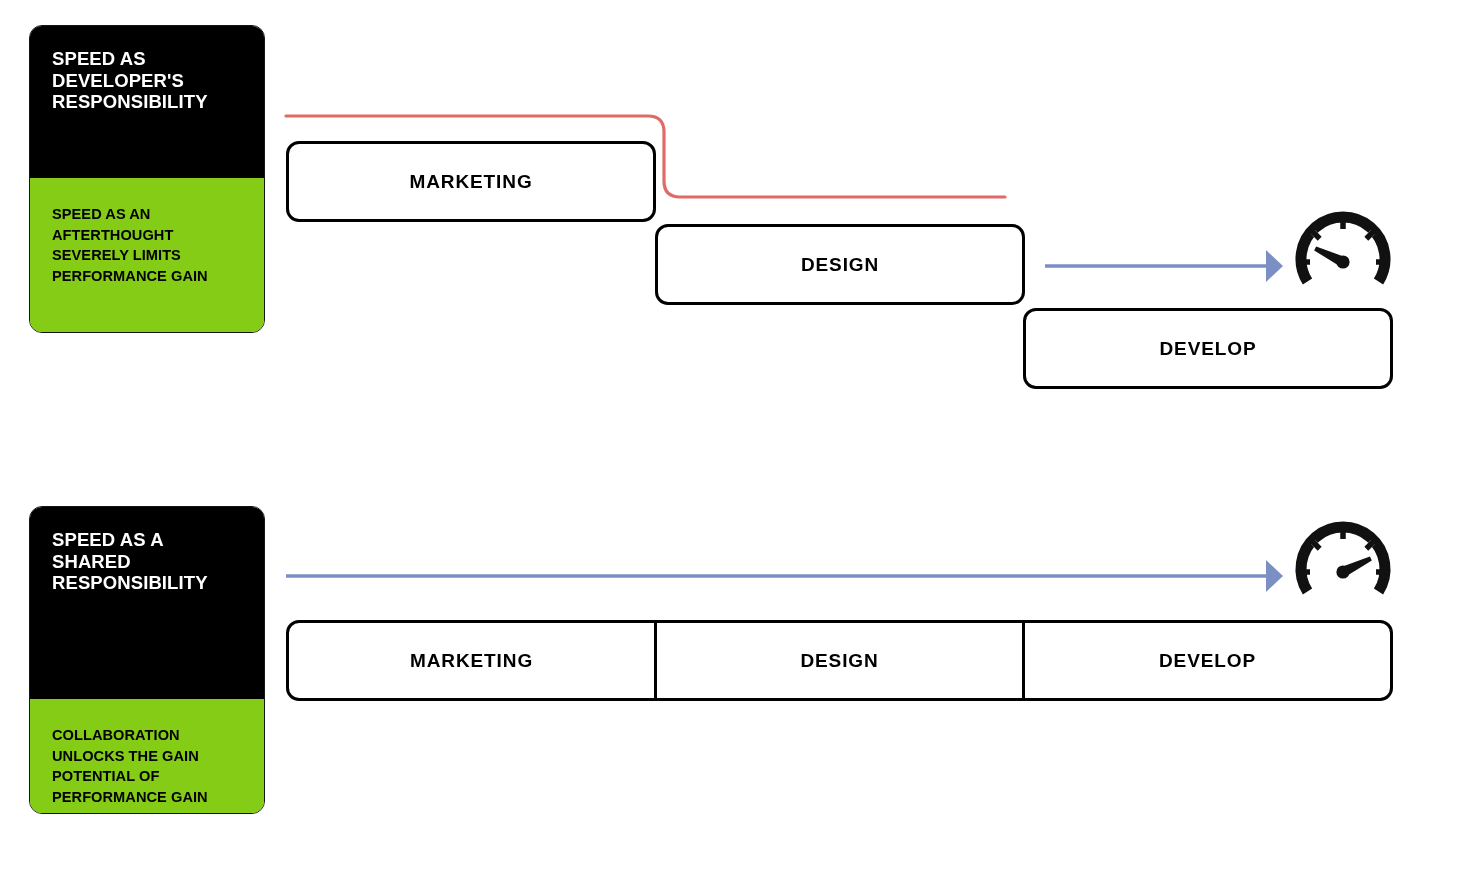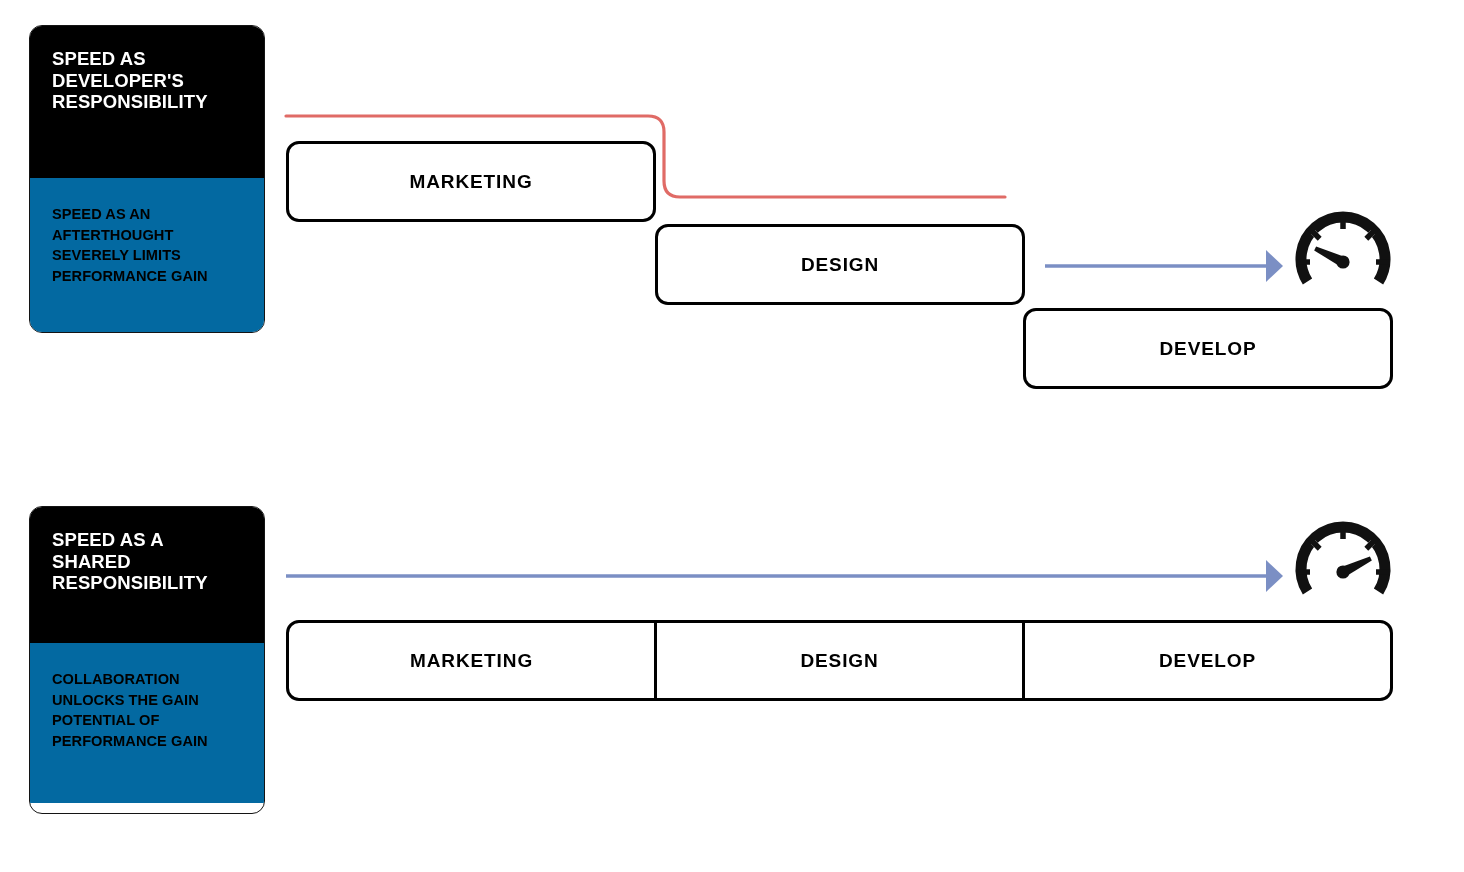--- a/index.html
+++ b/index.html
@@ -36,36 +36,36 @@
     background: #000000;
     color: #ffffff;
     padding: 22px 20px 22px 22px;
     box-sizing: border-box;
     font-size: 18.5px;
     font-weight: bold;
     line-height: 1.17;
     letter-spacing: 0.1px;
   }
   .card-body {
-    background: #0369a1;
+    background: #84cc16;
     color: #000000;
     padding: 26px 18px 26px 22px;
     box-sizing: border-box;
     font-size: 14.6px;
     font-weight: bold;
     line-height: 1.42;
     letter-spacing: 0.05px;
   }
 
   #card-top { left: 29px; top: 25px; height: 308px; }
   #card-top .card-header { height: 152px; }
   #card-top .card-body { height: 156px; }
 
   #card-bottom { left: 29px; top: 506px; height: 308px; }
-  #card-bottom .card-header { height: 136px; }
+  #card-bottom .card-header { height: 192px; }
   #card-bottom .card-body { height: 160px; }
 
   
   .proc-box {
     position: absolute;
     box-sizing: border-box;
     border: 3px solid #000000;
     border-radius: 13px;
     background: #ffffff;
     display: flex;

